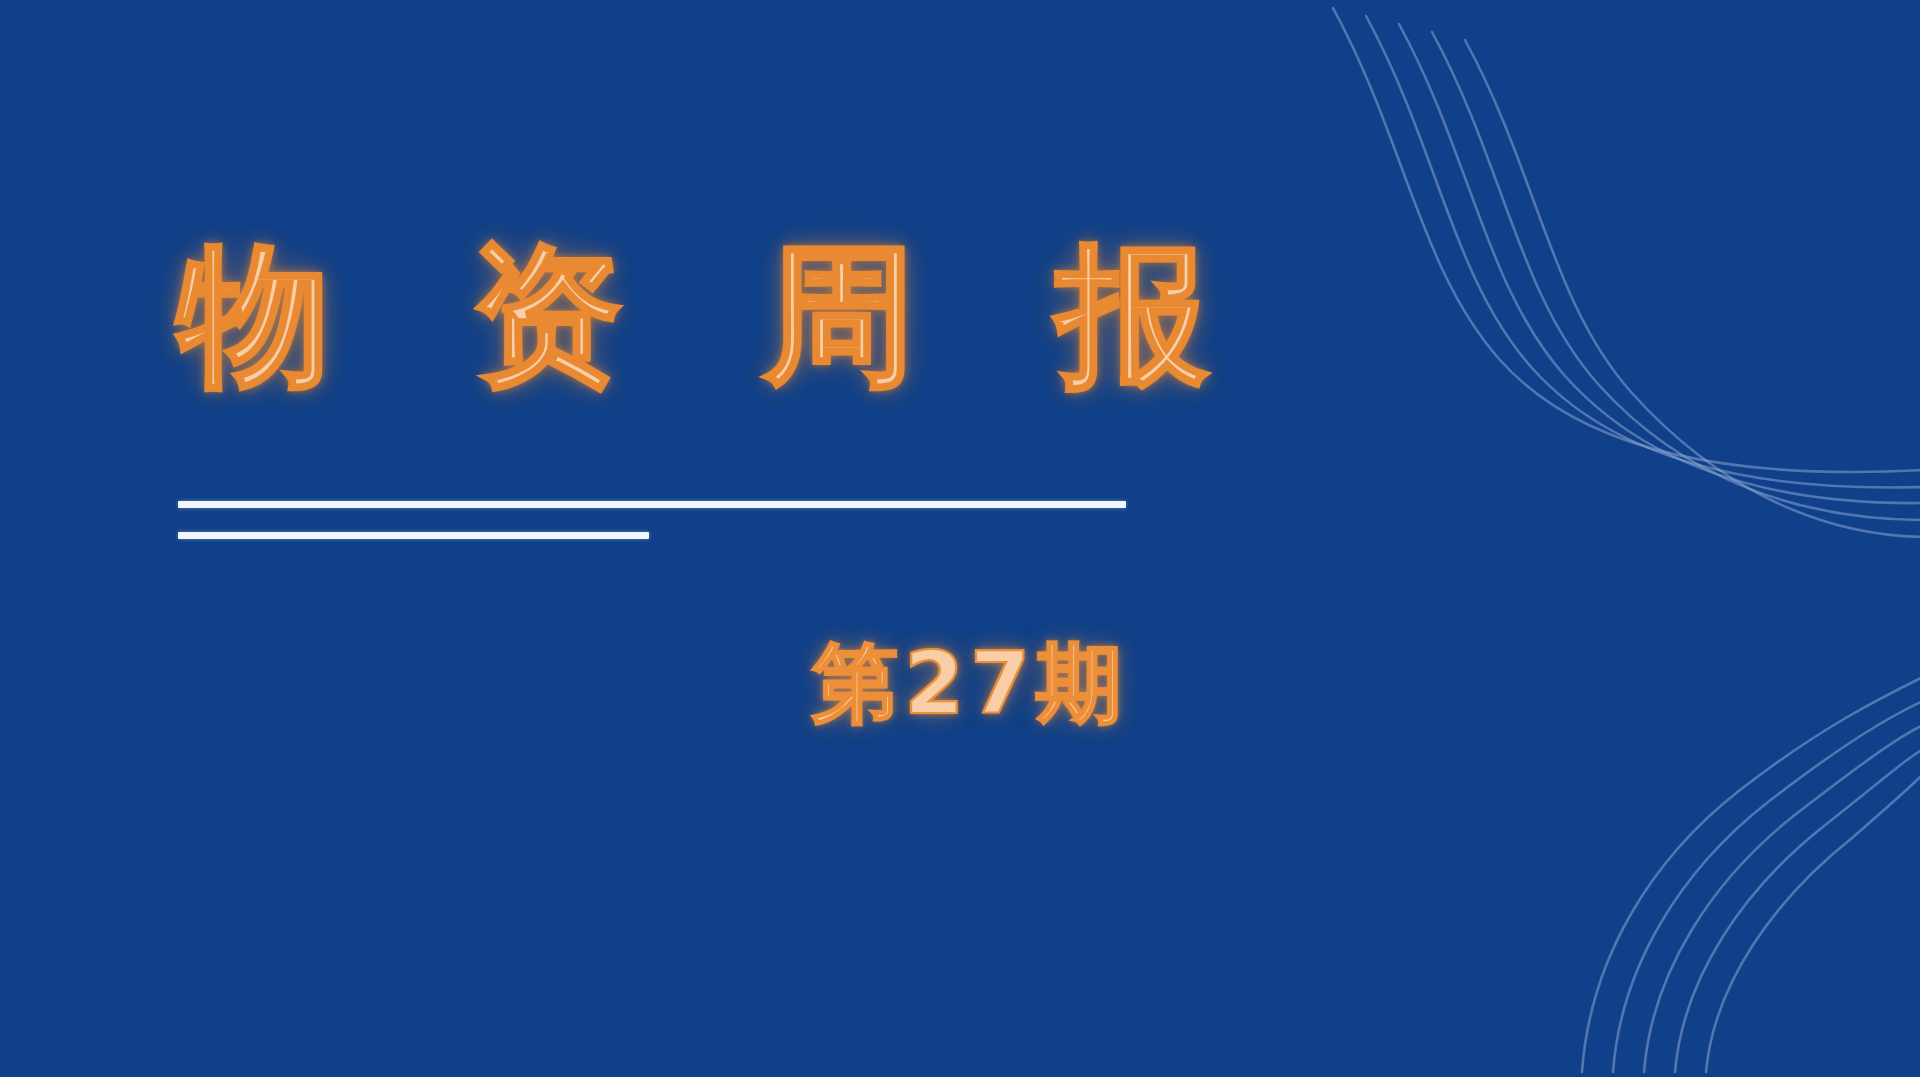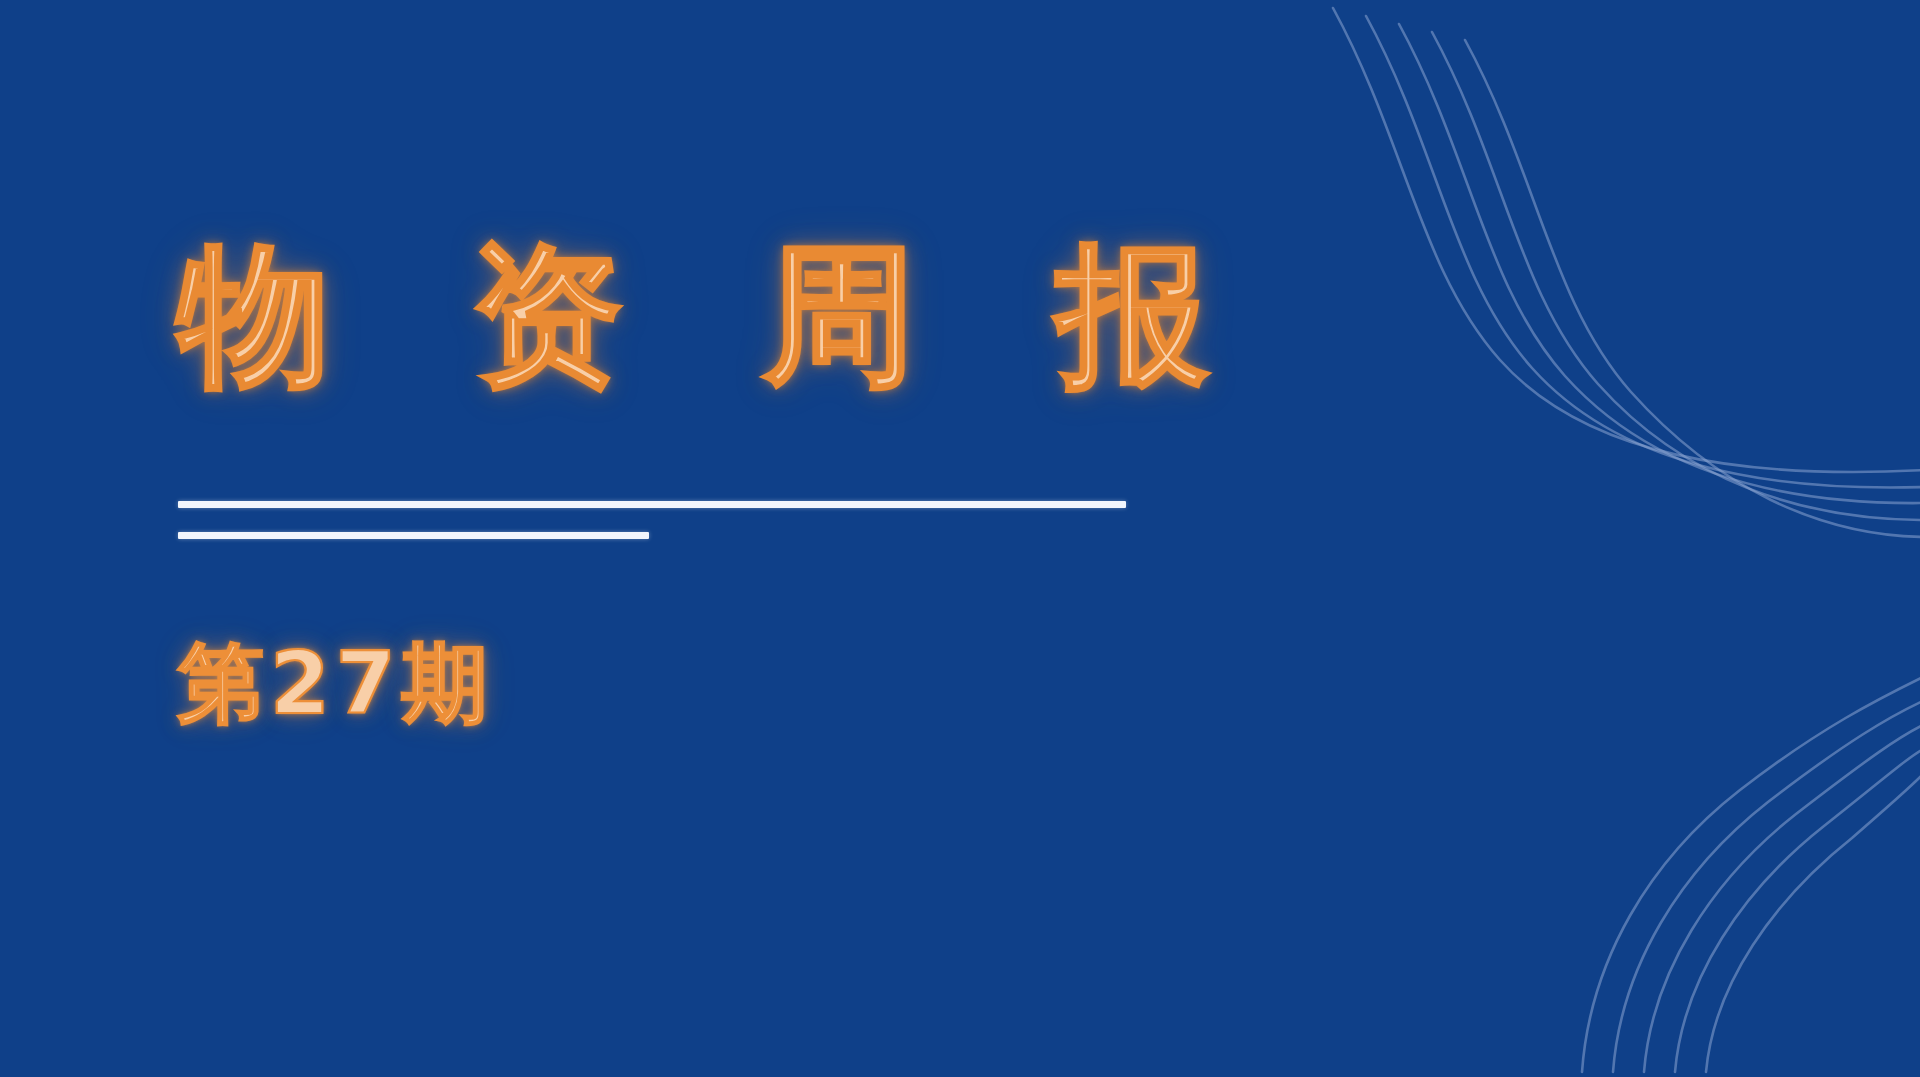--- a/index.html
+++ b/index.html
@@ -80,21 +80,21 @@
     border-radius: 1px;
   }
   .rule-long { width: 948px; }
   .rule-short { width: 471px; margin-top: 24px; }
 
   .subtitle-wrap {
     position: absolute;
     left: 178px;
     top: 638px;
     width: 950px;
-    text-align: left;
+    text-align: right;
   }
   .subtitle {
     display: inline-block;
     font-size: 86px;
     line-height: 1.05;
     font-weight: 700;
     letter-spacing: 6px;
     color: #f8cfa8;
     -webkit-text-stroke: 2.2px #ed8f38;
     text-shadow:

